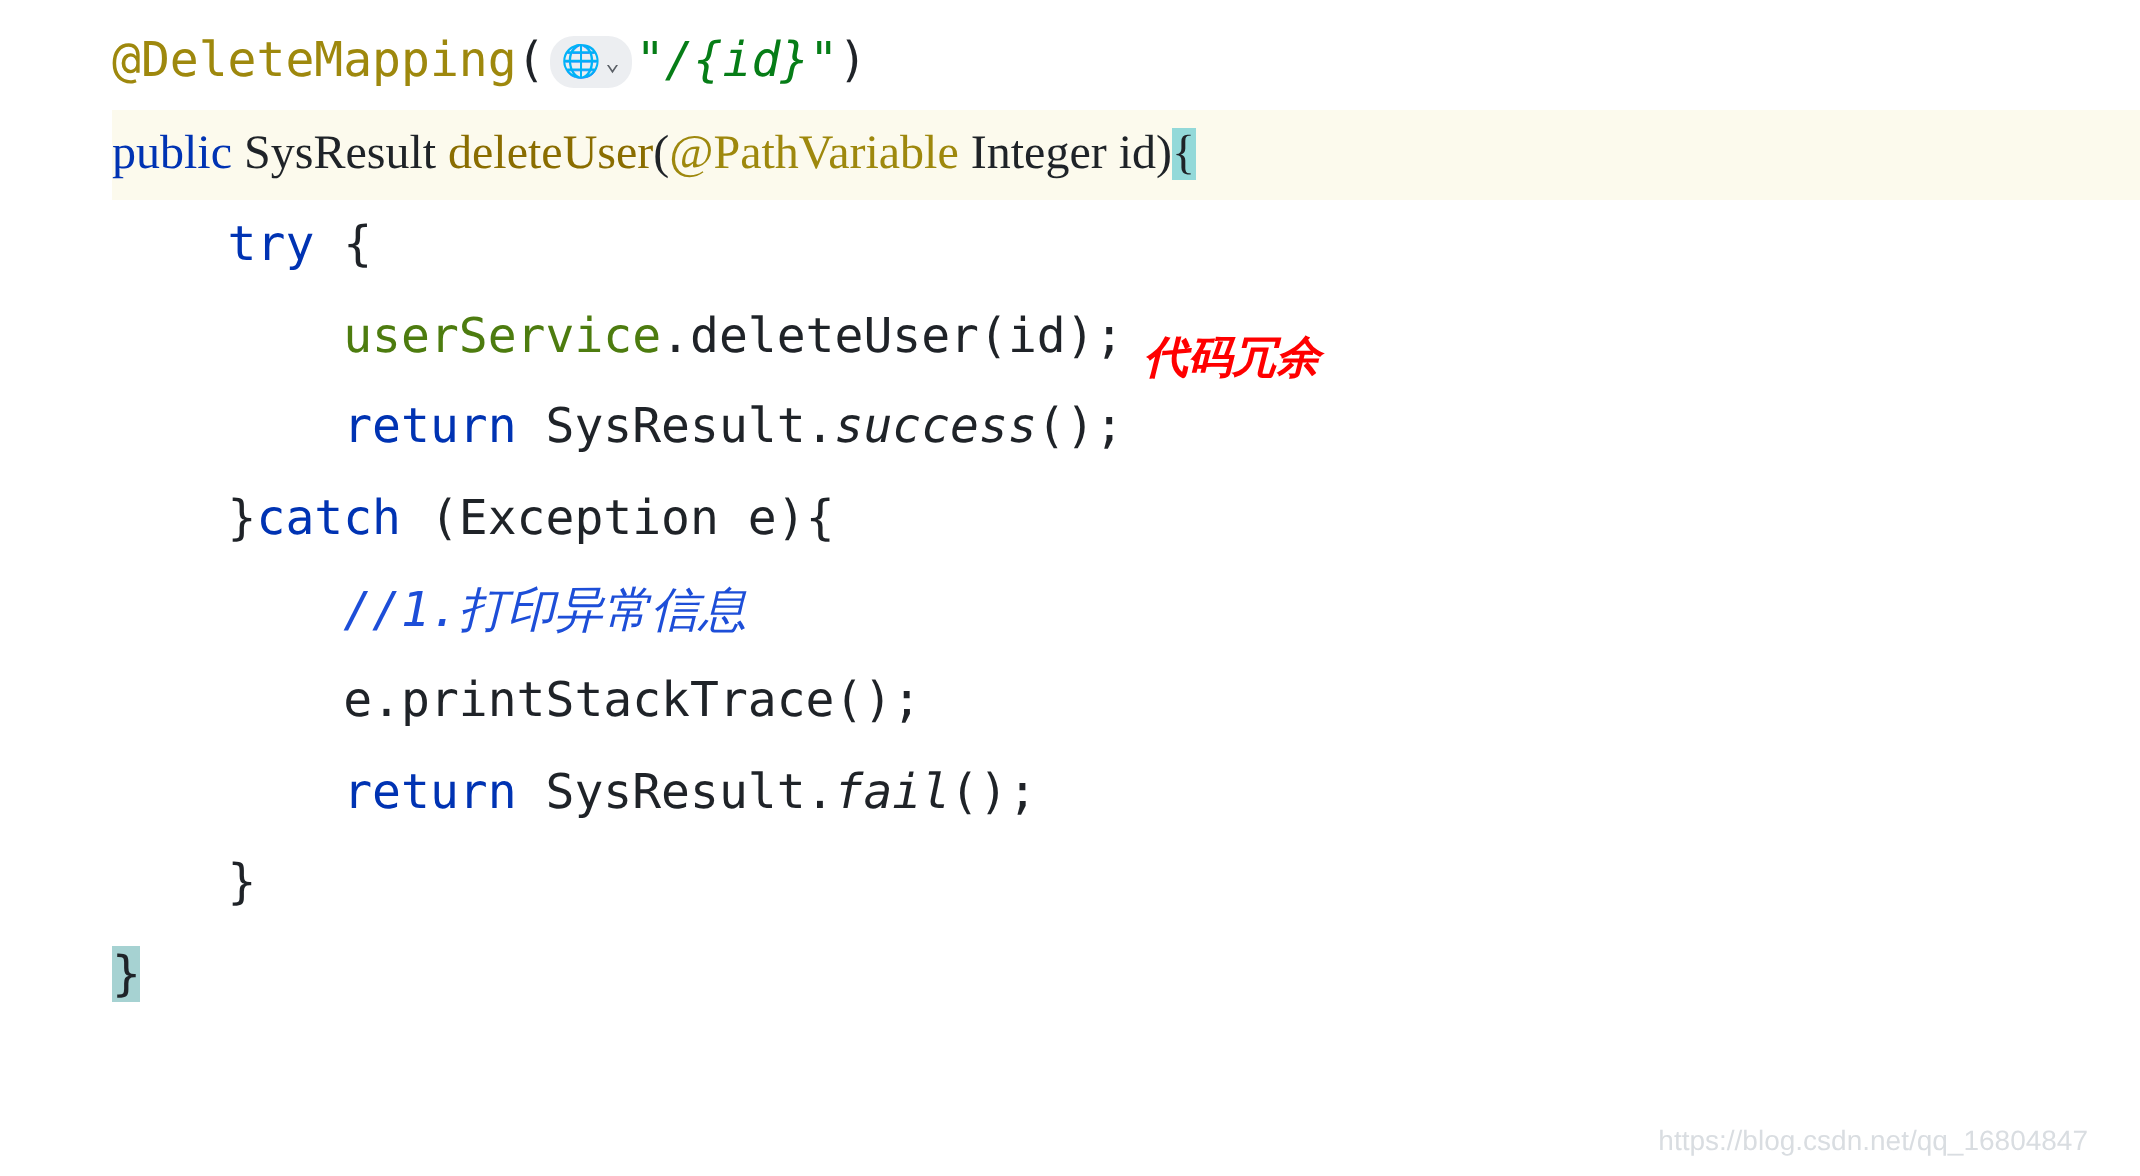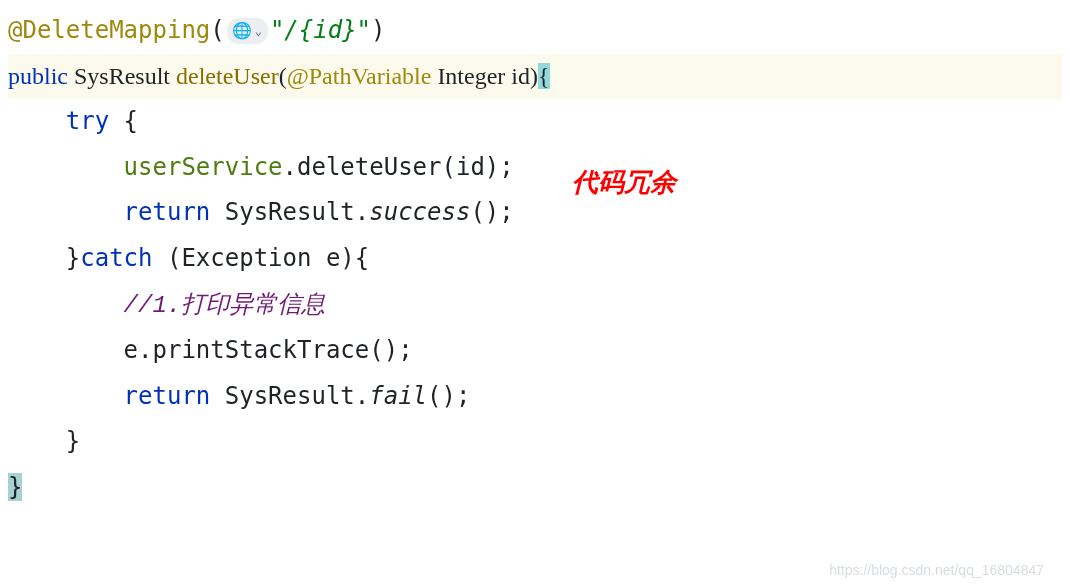--- a/index.html
+++ b/index.html
@@ -8,51 +8,51 @@
   font-size: 24px;
   line-height: 1.9;
   background: #ffffff;
   color: #1f2328;
   padding: 8px 8px;
   position: relative;
   width: 1070px;
   height: 588px;
   overflow: hidden;
 }
-.line { white-space: pre; }
+.line { white-space: pre; margin-left: 48px; }
 .kw { color: #0033b3; font-weight: 500; }
 .annotation { color: #9e880d; }
 .type { color: #1f2328; }
 .method-def { color: #8a6d00; }
 .method-call { color: #1f2328; }
 .field { color: #4d7c0f; }
 .string { color: #067d17; }
 .string-path { color: #067d17; font-style: italic; }
 .italic-call { font-style: italic; }
-.comment { color: #701a75; font-style: italic; font-family: Liberation Mono, monospace; }
+.comment { color: #1d4ed8; font-style: italic; }
 .highlight-line { background: #fcfaed; display: inline-block; width: 100%; font-family: Liberation Serif, serif; }
 .caret { background: #a6d2d2; }
 .cursor-brace { background: #93d9d9; }
 .globe-badge {
   display: inline-flex;
   align-items: center;
   background: #eceef1;
   border-radius: 12px;
   padding: 1px 6px;
   margin: 0 2px;
   vertical-align: middle;
   height: 26px;
 }
 .globe-icon { font-size: 16px; color: #5a5f66; }
 .chevron { font-size: 12px; color: #5a5f66; margin-left: 2px; }
 .annotation-text {
   position: absolute;
   color: #ff0000;
   font-weight: bold;
-  font-size: 26px;
+  font-size: 22px;
   text-shadow: 1px 1px 0 #fff, -1px -1px 0 #fff, 1px -1px 0 #fff, -1px 1px 0 #fff;
   font-family: "SimHei", "Microsoft YaHei", sans-serif;
   font-style: italic;
 }
 .watermark {
   position: absolute;
   bottom: 4px;
   right: 26px;
   color: #d9dde1;
   font-size: 14px;

